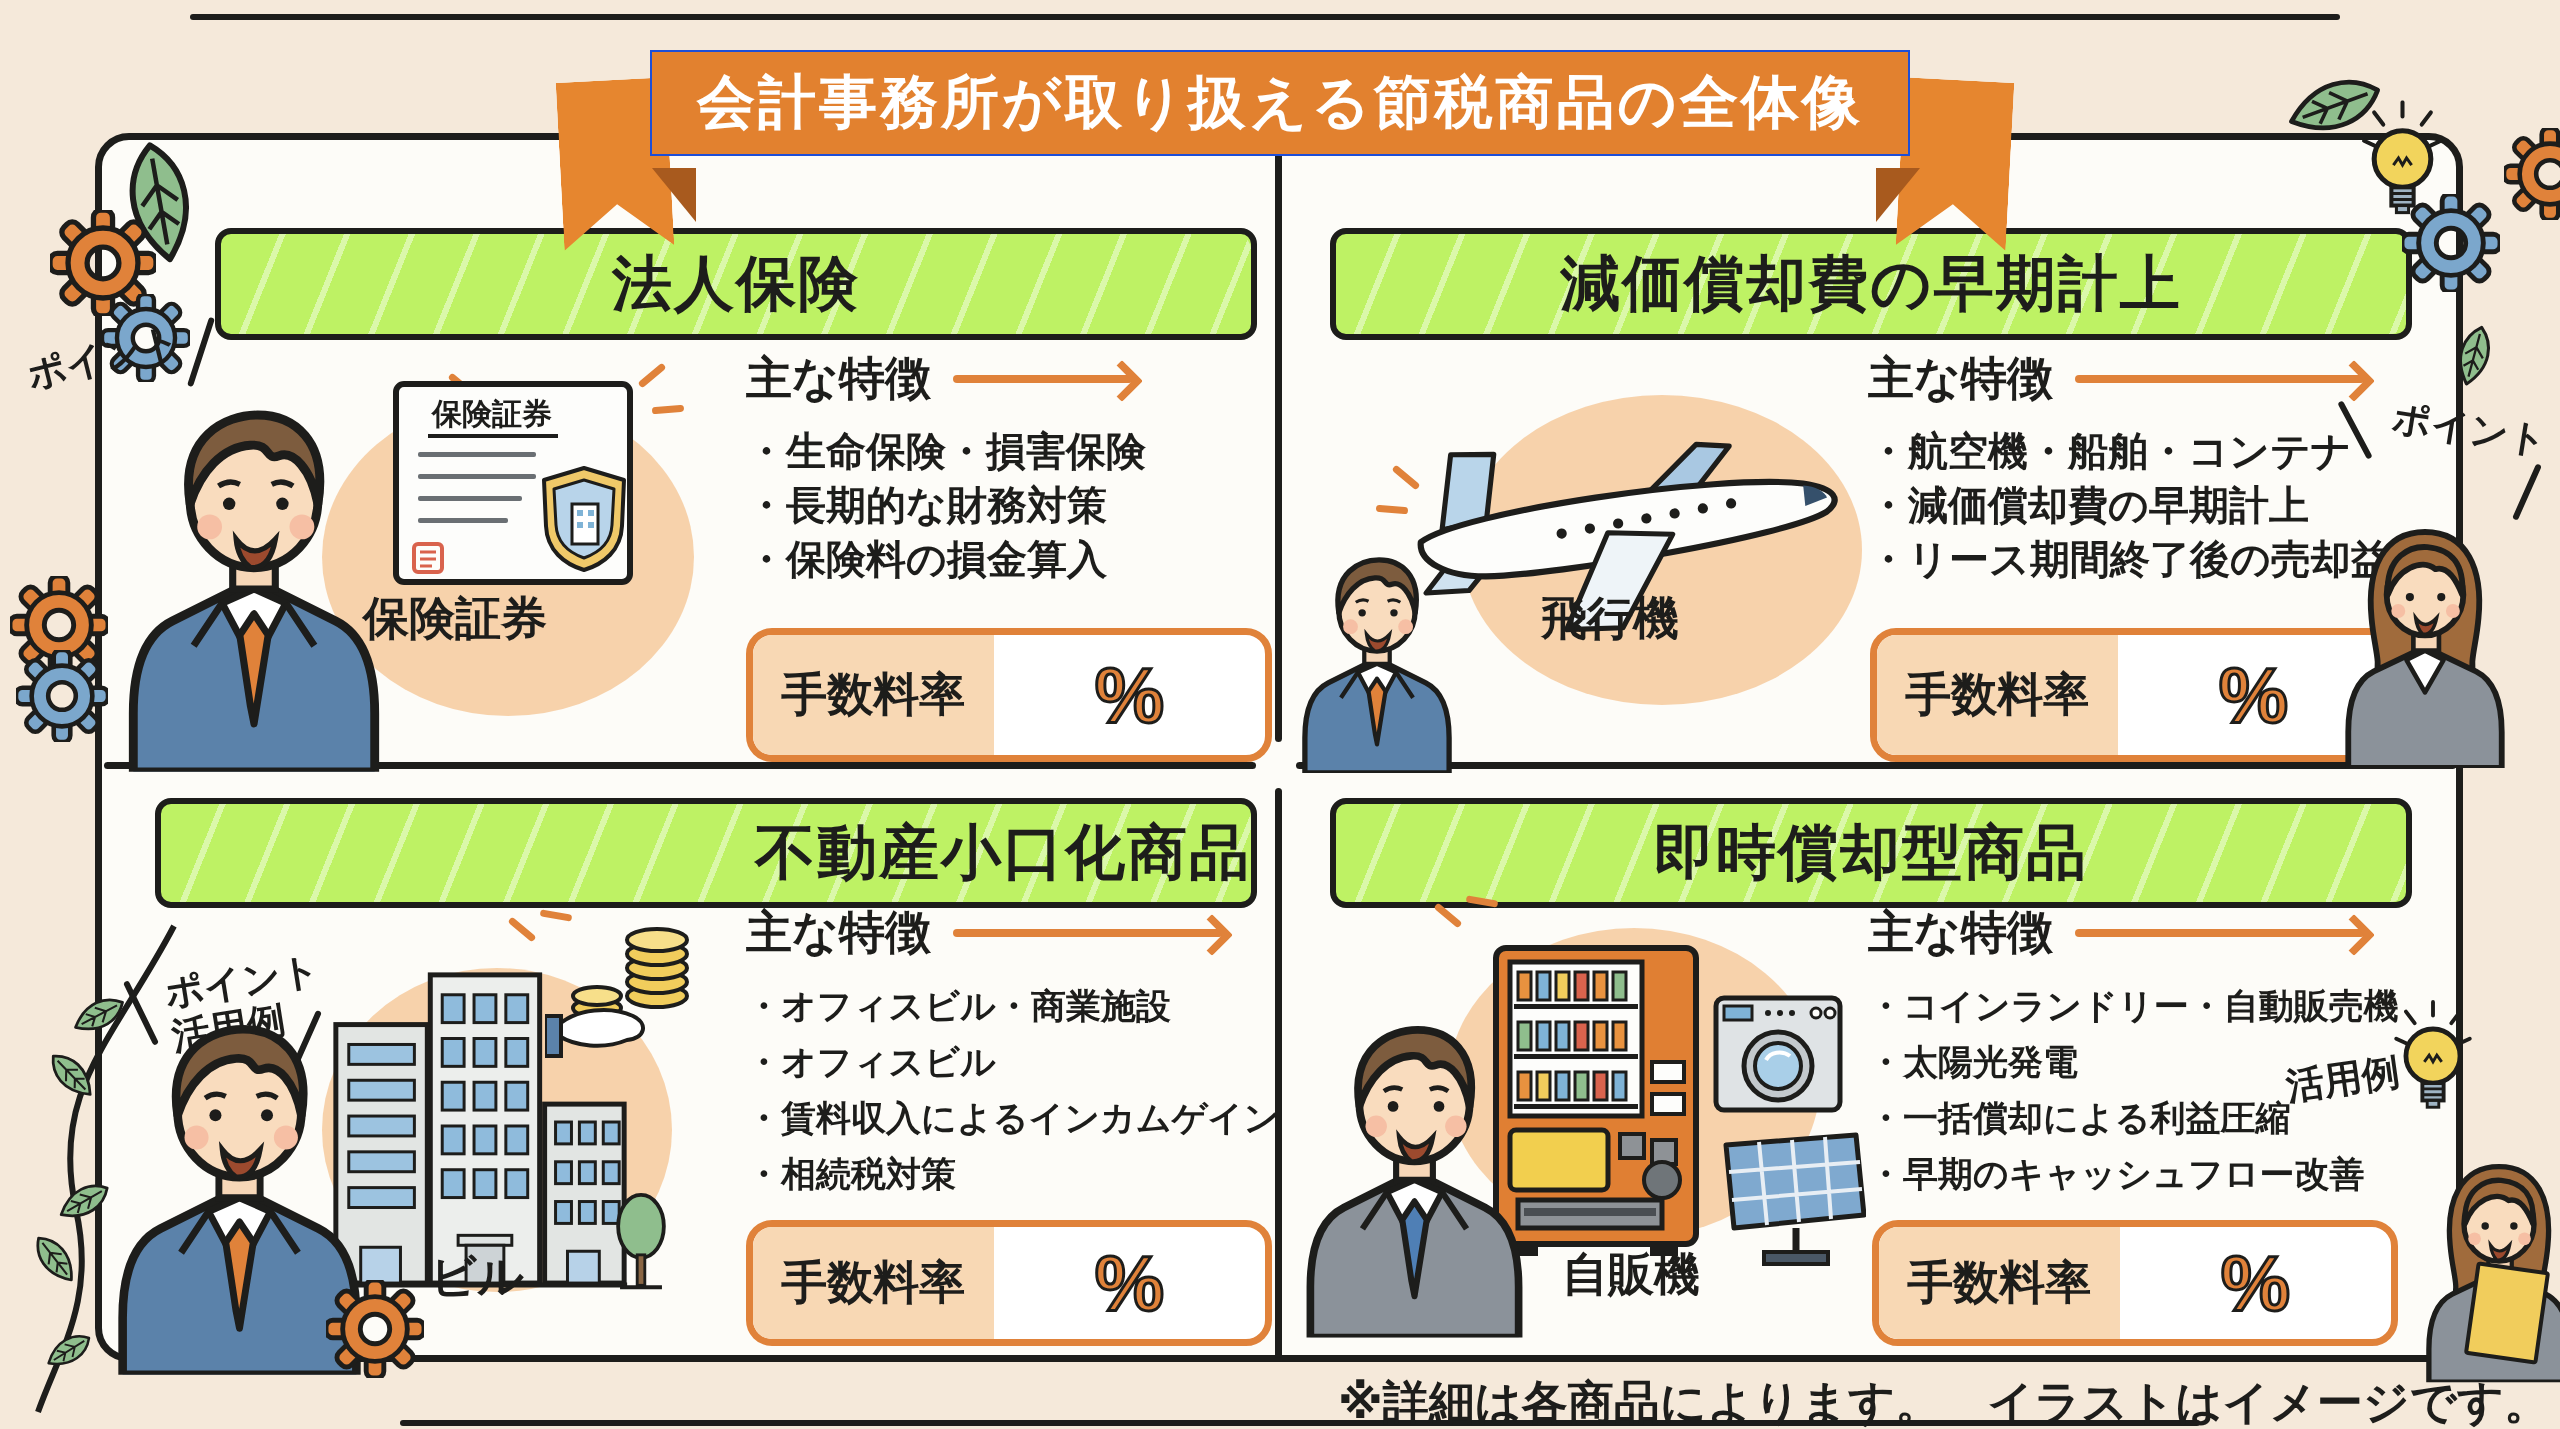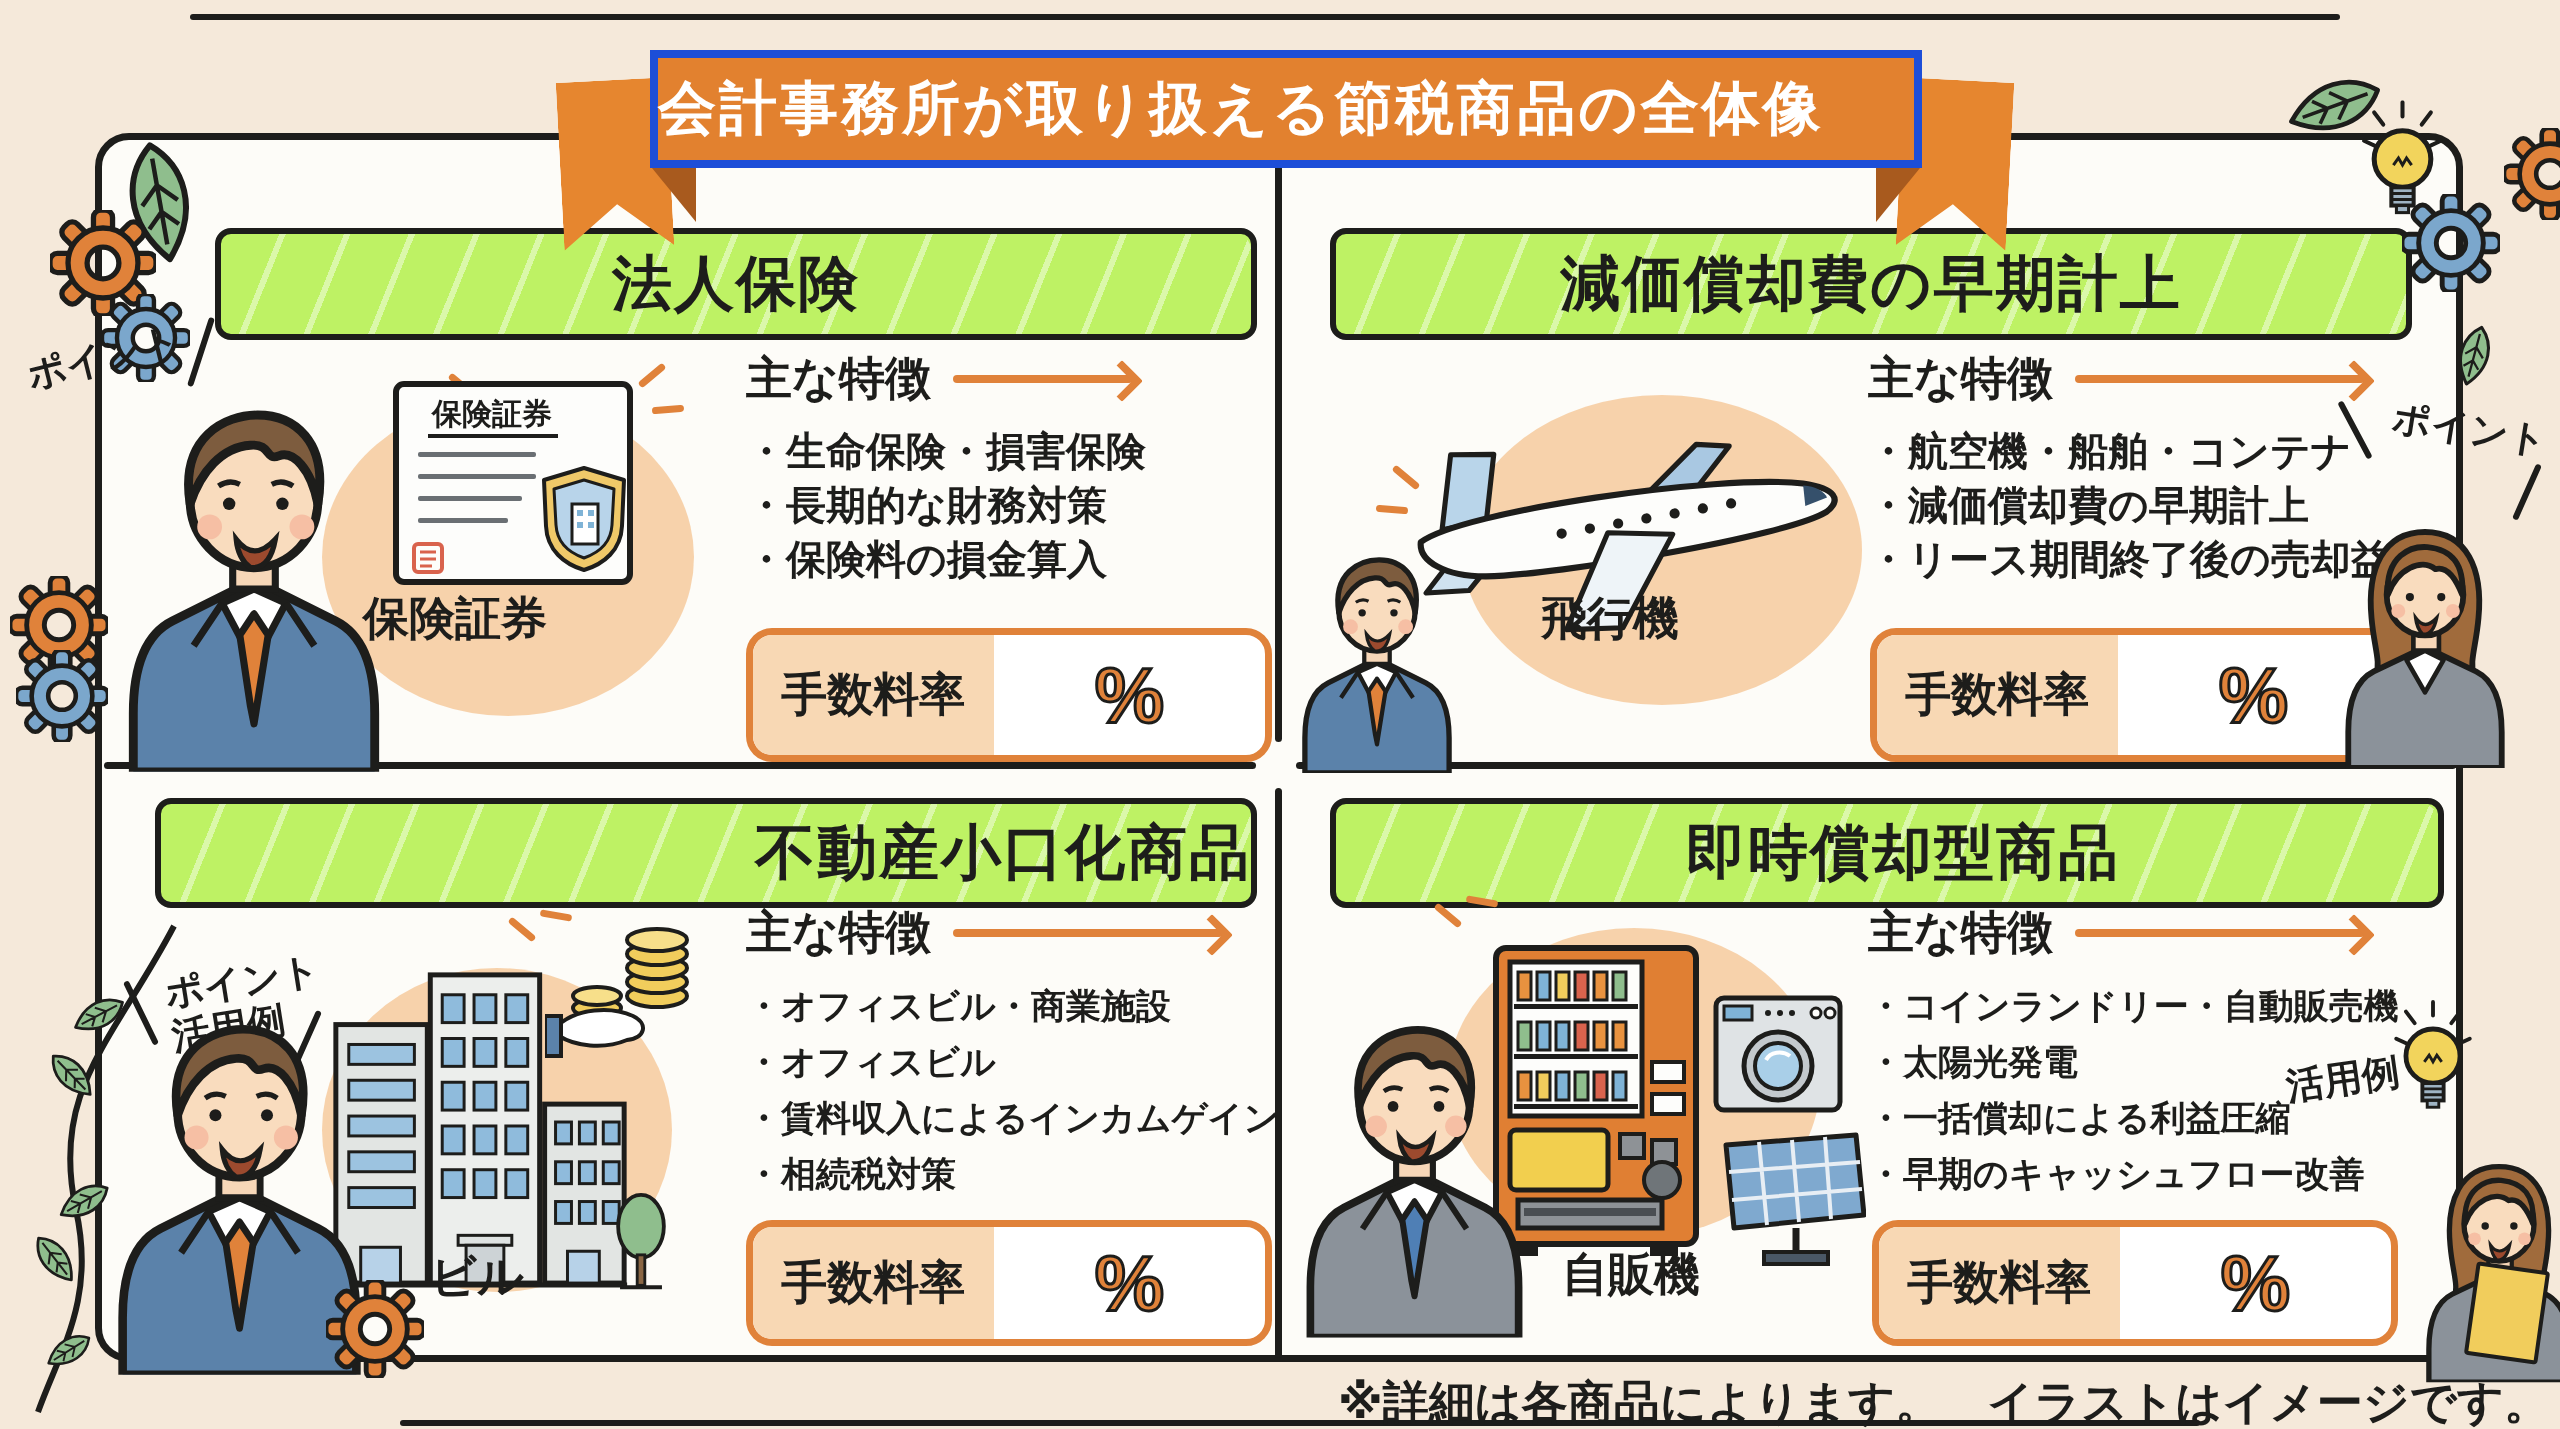--- a/index.html
+++ b/index.html
@@ -5,21 +5,21 @@
   html,body{margin:0;padding:0;background:#f5e9da;}
   .canvas{position:relative;width:2560px;height:1429px;overflow:hidden;background:#f5e9da;
           font-family:"Liberation Sans","DejaVu Sans",sans-serif;color:#1d1d1b;}
   .abs{position:absolute;}
   .panel{position:absolute;left:95px;top:133px;width:2354px;height:1215px;background:#fdfcf8;
          border:7px solid #1d1d1b;border-radius:34px;}
   .edge-line{position:absolute;height:6px;background:#1d1d1b;border-radius:3px;}
   .divider{position:absolute;background:#1d1d1b;border-radius:4px;}
   
   .ribbon-band{position:absolute;left:650px;top:50px;width:1256px;height:102px;background:#e2812f;
-        border:8px solid #1d4ed8;display:flex;align-items:center;justify-content:flex-start;z-index:6;}
+        border:2px solid #1d4ed8;display:flex;align-items:center;justify-content:center;z-index:6;}
   .ribbon-band span{color:#fff;font-size:58px;font-weight:900;letter-spacing:3px;}
   .ribbon-tail{position:absolute;width:110px;height:168px;background:#e6862f;z-index:4;
         clip-path:polygon(0 0,100% 0,100% 100%,50% 74%,0 100%);}
   .ribbon-fold{position:absolute;width:44px;height:54px;background:#a85a1e;z-index:5;}
   
   .qtitle{position:absolute;background:#bef264;border:6px solid #1d1d1b;border-radius:16px;
         display:flex;align-items:center;justify-content:center;}
   .qtitle span{position:relative;z-index:1;font-size:60px;font-weight:900;letter-spacing:2px;}
   .qtitle::after{content:"";position:absolute;inset:0;border-radius:inherit;
         background:repeating-linear-gradient(112deg,rgba(255,255,255,0) 0 54px,rgba(255,255,255,.45) 54px 60px);}
@@ -311,21 +311,21 @@
         <li>・相続税対策</li>
       </ul>
     </div>
     <div class="fee" style="left:746px;top:1204px;width:512px;height:112px;">
       <div class="fee-label">手数料率</div>
       <div class="fee-value">%</div>
     </div>
   </section>
 
   <section>
-    <div class="qtitle" style="left:1330px;top:798px;width:1070px;height:98px;padding-left:32px;">
+    <div class="qtitle" style="left:1330px;top:798px;width:1070px;height:98px;">
       <span>即時償却型商品</span>
     </div>
     <div class="circle" style="left:1448px;top:928px;width:372px;height:310px;"></div>
     <div class="spark" style="left:1432px;top:912px;transform:rotate(40deg);"></div>
     <div class="spark" style="left:1466px;top:898px;transform:rotate(10deg);"></div>
     <svg class="abs" style="left:1490px;top:942px;width:212px;height:318px;" viewBox="0 0 212 318">
       <rect x="6" y="6" width="200" height="296" rx="10" fill="#e07f33" stroke="#1d1d1b" stroke-width="6"></rect>
       <rect x="20" y="20" width="132" height="154" fill="#fdfdfb" stroke="#1d1d1b" stroke-width="5"></rect>
       <g stroke="#1d1d1b" stroke-width="3">
         <rect x="28" y="30" width="13" height="28" fill="#e8923f"></rect>

